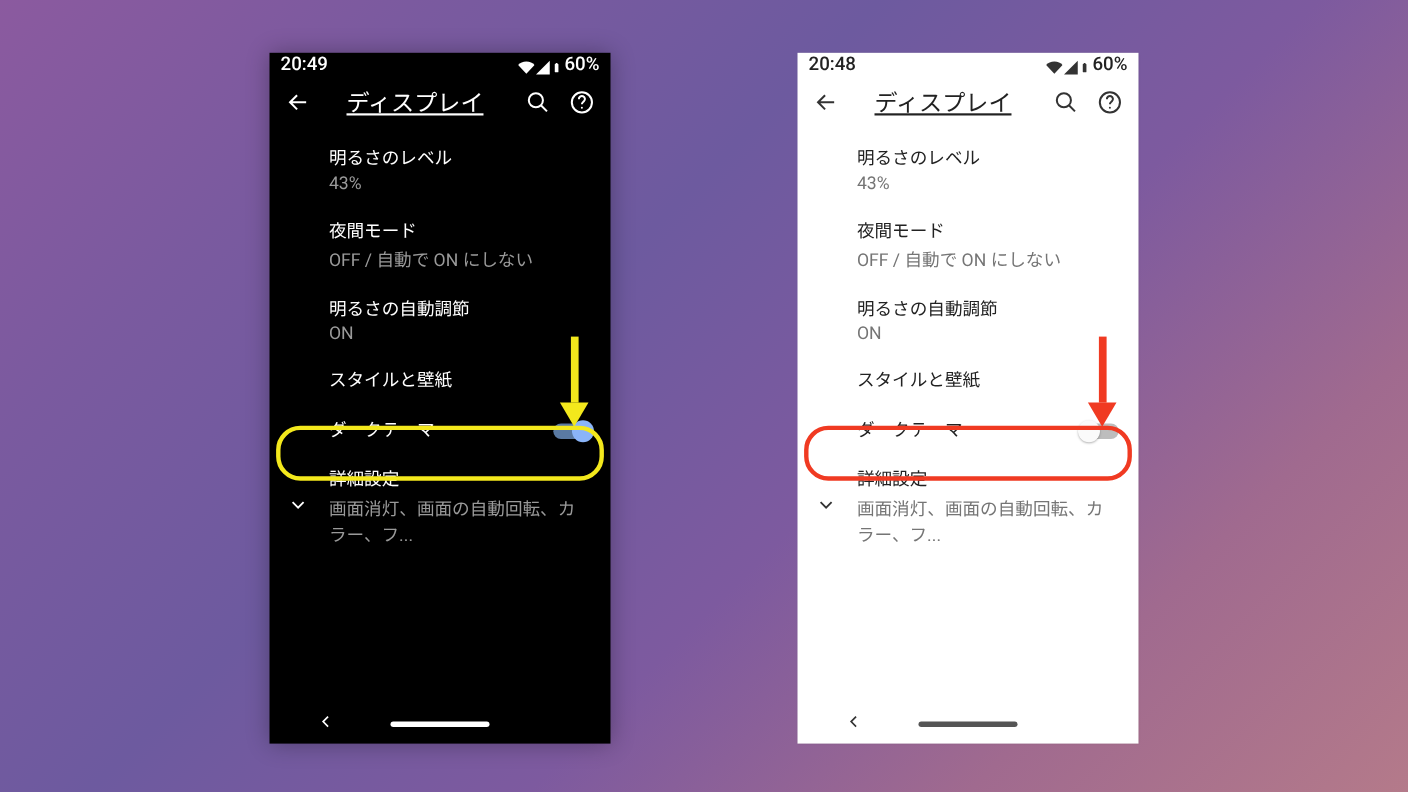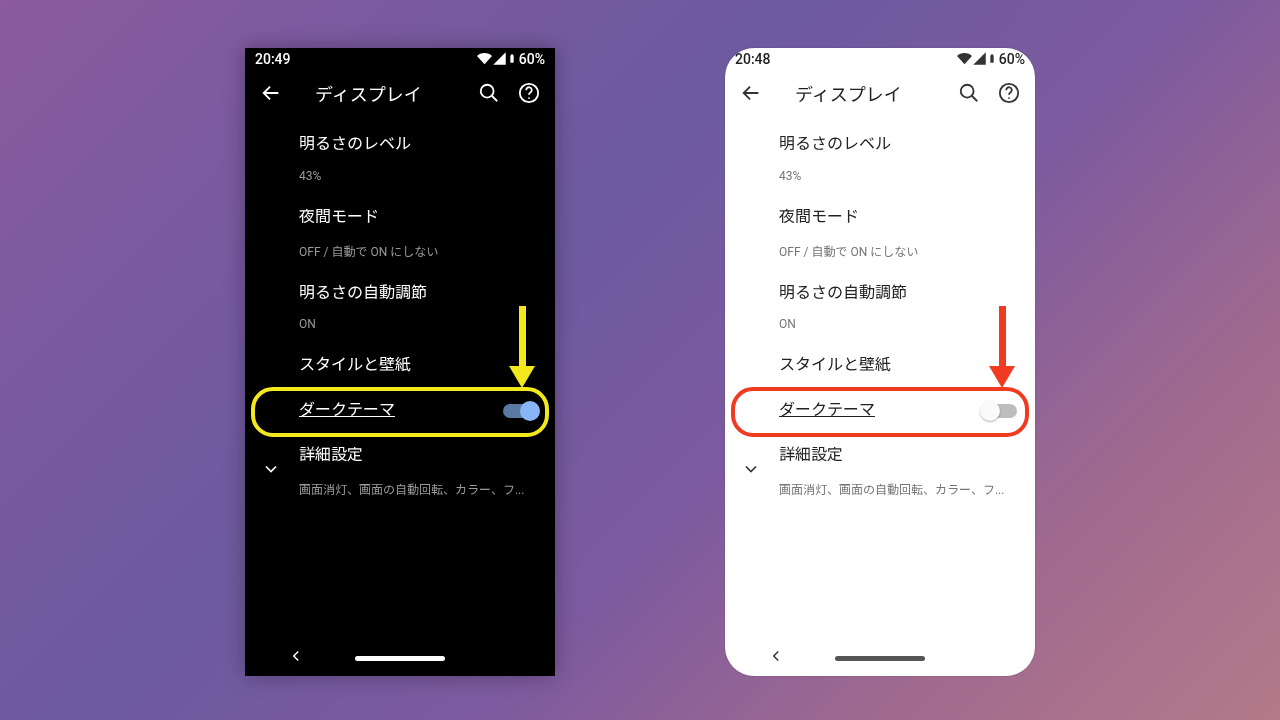--- a/index.html
+++ b/index.html
@@ -10,36 +10,36 @@
   }
   .phone{
     position:absolute;
     top:48px;
     width:310px;
     height:628px;
     display:flex;flex-direction:column;
     box-shadow:0 0 20px rgba(0,0,0,0.3);
   }
   .phone.dark{left:245px;background:#000;color:#fff;}
-  .phone.light{left:725px;background:#fff;color:#222;box-shadow:0 0 2px rgba(0,0,0,0.2);border-radius:29px;}
-  .status-bar{height:22px;display:flex;justify-content:space-between;align-items:center;padding:0 10px;font-size:14px;font-weight:500;}
-  .status-right{display:flex;align-items:flex-start;gap:0;}
+  .phone.light{left:725px;background:#fff;color:#222;box-shadow:0 0 2px rgba(0,0,0,0.2);}
+  .status-bar{height:22px;display:flex;justify-content:space-between;align-items:center;padding:0 10px;font-size:17px;font-weight:500;}
+  .status-right{display:flex;align-items:flex-end;gap:0;}
   .app-bar{height:46px;display:flex;align-items:center;padding:0 6px;}
-  .app-bar .title{font-size:18px;font-weight:400;margin-left:24px;flex:1;}
+  .app-bar .title{font-size:21px;font-weight:400;margin-left:24px;flex:1;text-decoration:underline;}
   .icon-btn{width:40px;height:40px;display:flex;align-items:center;justify-content:center;border-radius:50%;}
   .icon-btn svg{width:22px;height:22px;}
   .phone.dark svg{stroke:#fff;fill:#fff;}
   .phone.light svg{stroke:#333;fill:#333;}
   .content{flex:1;padding:6px 0 0 0;position:relative;}
   .row{padding:12px 18px 12px 54px;position:relative;}
   .row .primary{font-size:16px;line-height:1.3;}
-  .row .secondary{font-size:12px;margin-top:14px;}
+  .row .secondary{font-size:16px;margin-top:2px;}
   .phone.dark .secondary{color:#9a9a9a;}
   .phone.light .secondary{color:#757575;}
-  .row.toggle-row{display:flex;align-items:center;justify-content:space-between;padding-right:18px;text-decoration:underline;}
+  .row.toggle-row{display:flex;align-items:center;justify-content:space-between;padding-right:18px;}
   .row.toggle-row .primary{flex:1;}
   .highlight{position:absolute;border-radius:22px;pointer-events:none;}
   .highlight.yellow{border:4px solid #f3e81c;}
   .highlight.red{border:4px solid #f03a22;}
   
   .toggle{position:relative;width:34px;height:14px;border-radius:10px;}
   .toggle .knob{position:absolute;width:20px;height:20px;border-radius:50%;top:-3px;}
   .toggle.on{background:#5a7aa3;}
   .toggle.on .knob{right:-3px;background:#8ab4f8;}
   .toggle.off{background:#bdbdbd;}

